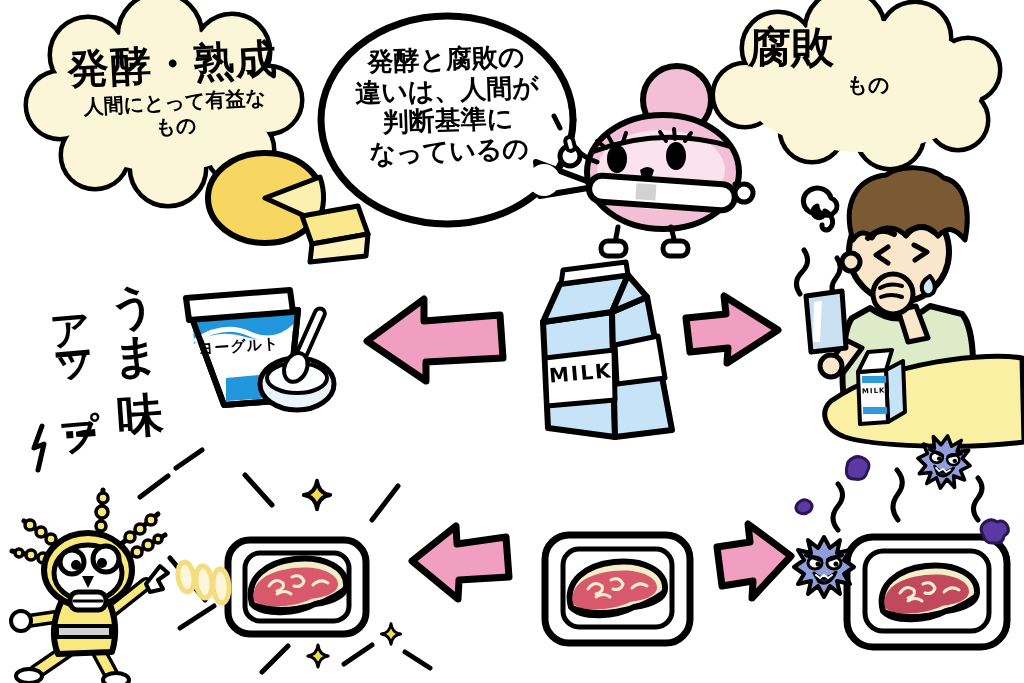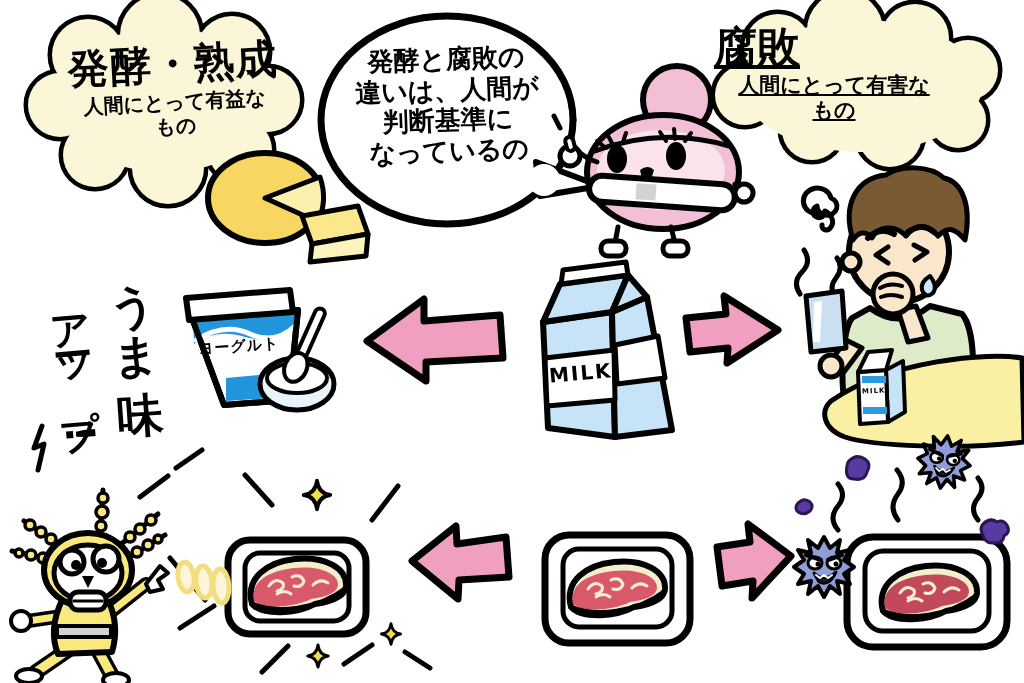--- a/index.html
+++ b/index.html
@@ -266,23 +266,22 @@
     </g>
   </g>
 </svg>
 
 <div class="t center" style="left:40px;top:40px;width:268px;transform:rotate(-3deg);">
   <div style="font-size:41px;letter-spacing:1px;">発酵・熟成</div>
   <div style="font-size:20px;margin-top:3px;">人間にとって有益な</div>
   <div style="font-size:20px;">もの</div>
 </div>
 
-<div class="t" style="left:708px;top:22px;width:252px;text-decoration:underline;">
+<div class="t" style="left:742px;top:22px;width:252px;">
   <div style="font-size:43px;padding-left:6px;">腐敗</div>
-  <div class="center" style="font-size:21px;margin-top:0px;">人間にとって有害な</div>
   <div class="center" style="font-size:21px;">もの</div>
 </div>
 
 <div class="t center" style="left:330px;top:44px;width:235px;font-size:26px;transform:rotate(-2deg);">
   <div>発酵と腐敗の</div>
   <div>違いは、人間が</div>
   <div>判断基準に</div>
   <div>なっているの</div>
 </div>
 

